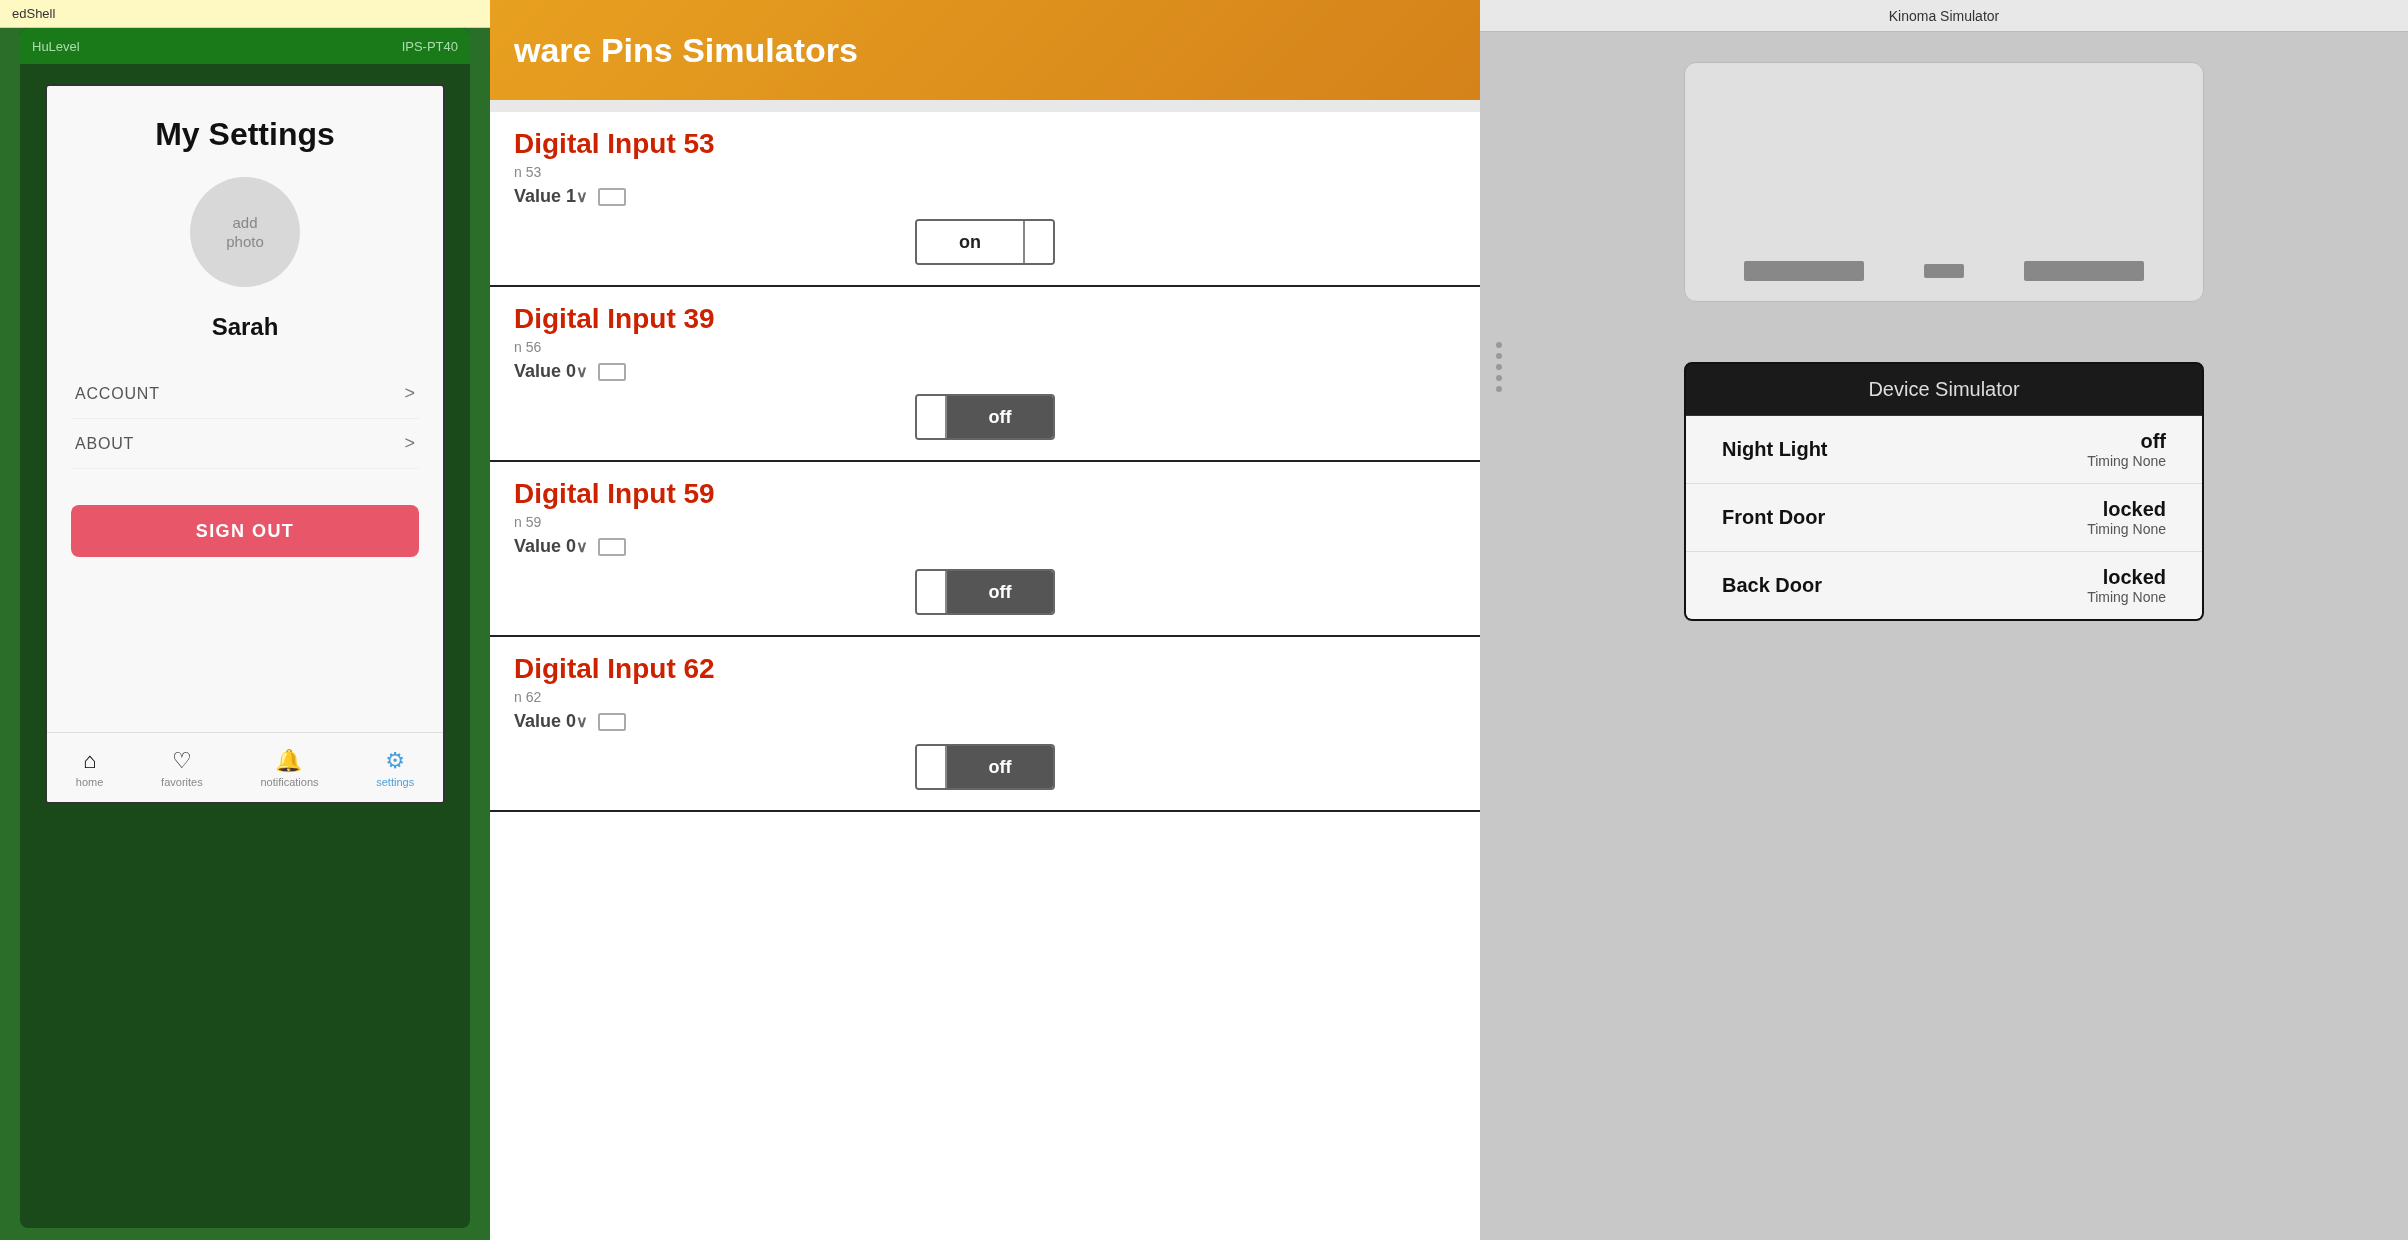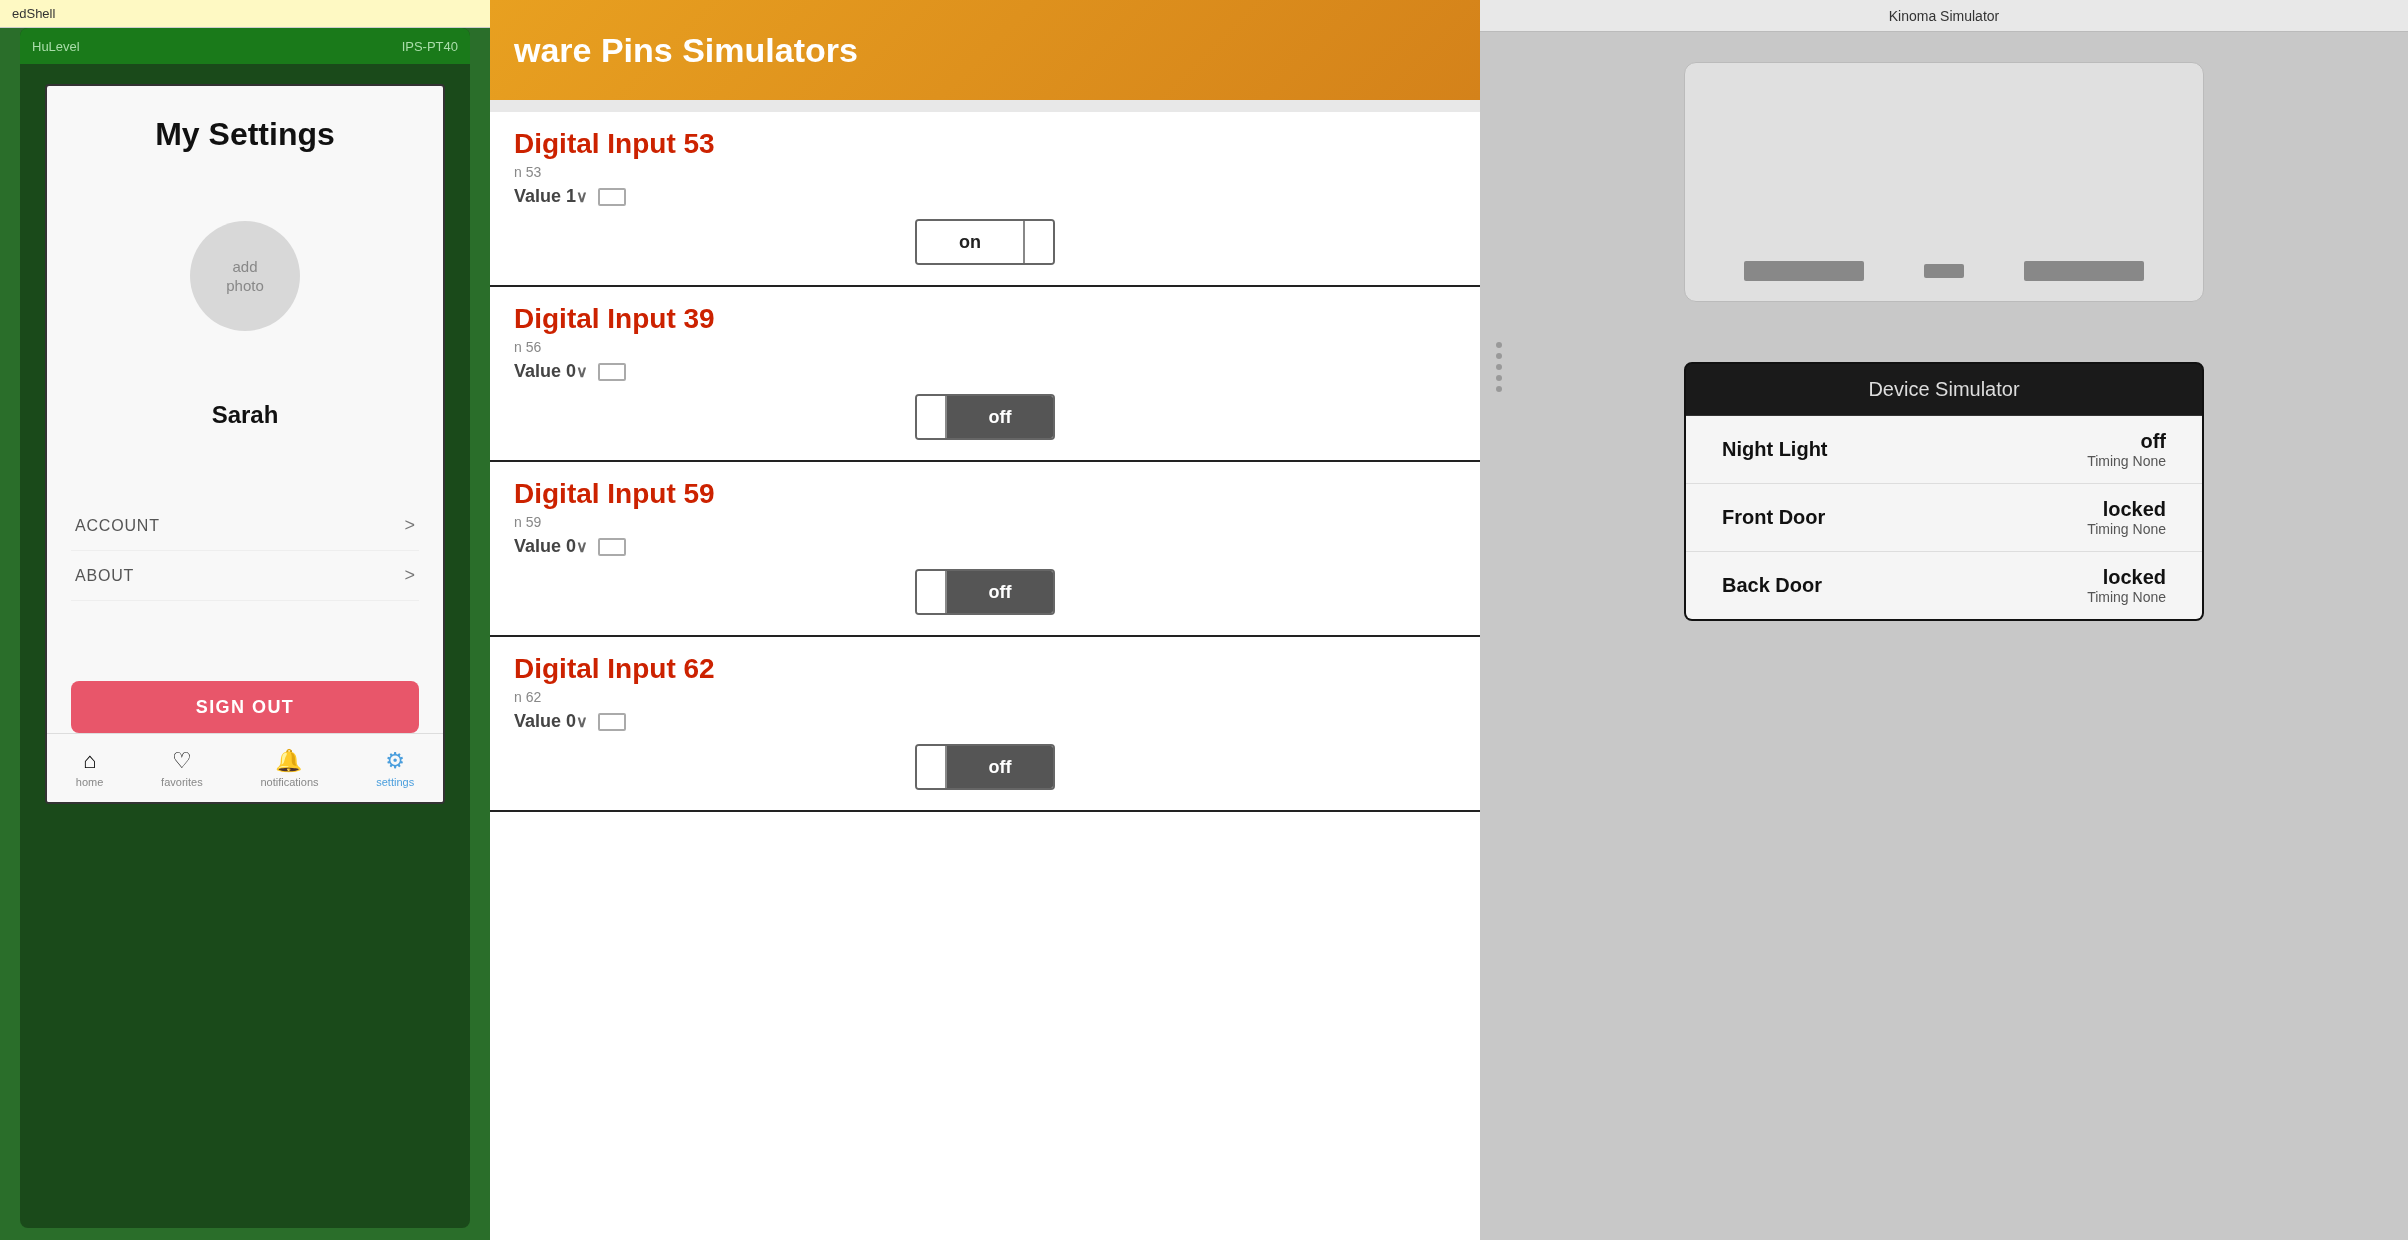--- a/index.html
+++ b/index.html
@@ -58,21 +58,20 @@
       flex-direction: column;
       overflow: hidden;
       border: 2px solid #333;
     }
     .phone-content {
       flex: 1;
       display: flex;
       flex-direction: column;
       align-items: center;
       padding: 30px 24px 0;
-      gap: 44px;
     }
     .phone-title {
       font-size: 32px;
       font-weight: 700;
       color: #111;
       margin-bottom: 24px;
     }
     .avatar-circle {
       width: 110px;
       height: 110px;

